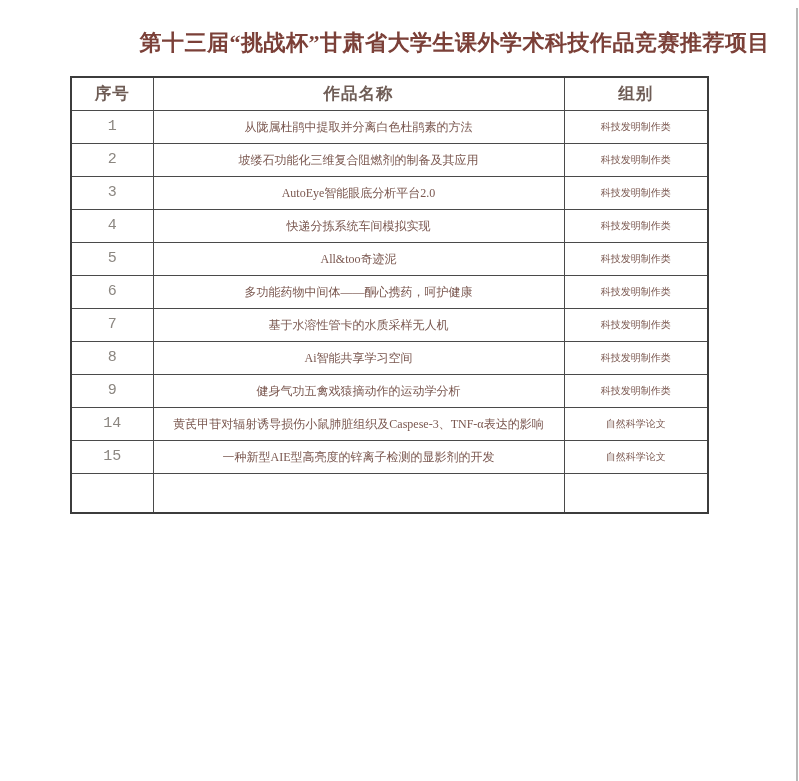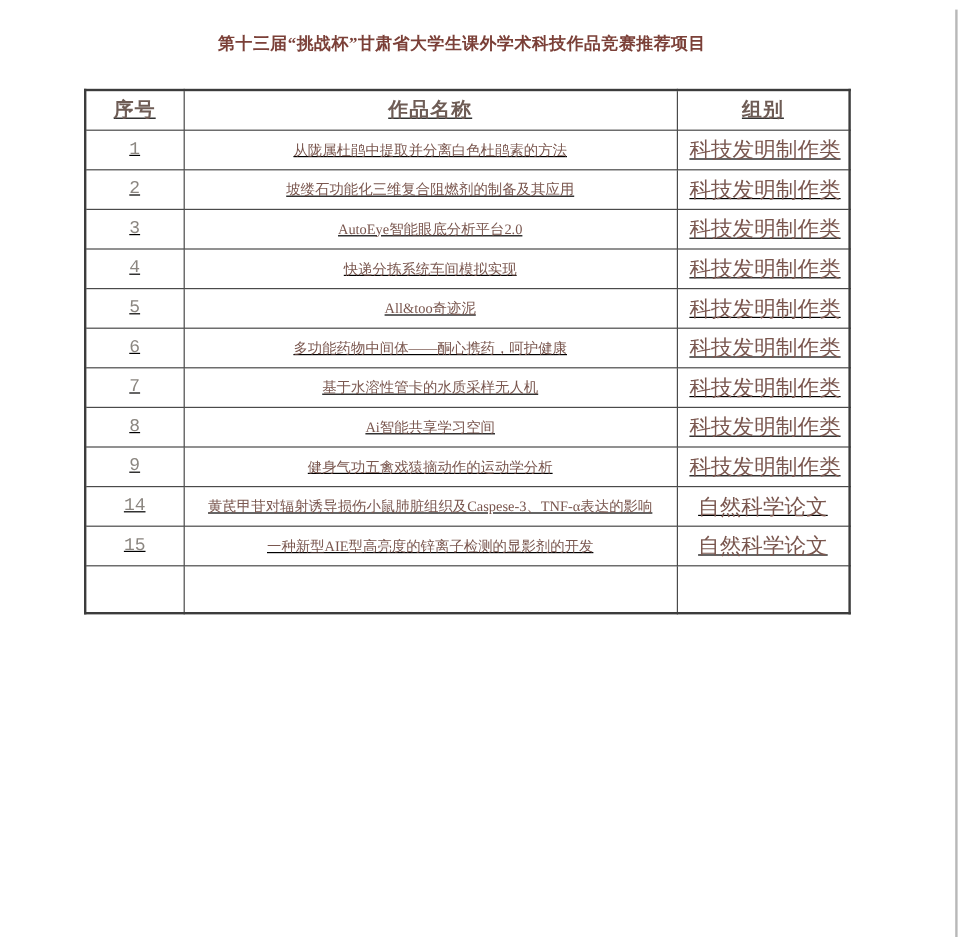--- a/index.html
+++ b/index.html
@@ -20,35 +20,34 @@
     font-family: "Liberation Serif", "DejaVu Serif", serif;
   }
   .page {
     position: relative;
     width: 799px; height: 781px;
     overflow: hidden;
     background: var(--background);
   }
   .doc-title {
     margin-top: 28px;
-    text-align: center;
+    text-align: right;
     width: 770px;
-    font-size: 14px;
+    font-size: 22px;
     font-weight: bold;
     letter-spacing: 0.5px;
     color: var(--title-text);
   }
   table.works-table {
-    margin-top: 28px;
+    margin-top: 18px;
     margin-left: 70px;
     border-collapse: collapse;
     table-layout: fixed;
     width: 637px;
     border: 2.4px solid var(--outer-border);
-    text-decoration: underline;
   }
   table.works-table col.col-index { width: 82px; }
   table.works-table col.col-name  { width: 411px; }
   table.works-table col.col-group { width: 144px; }
   table.works-table th, table.works-table td {
     border: 1.6px solid var(--border);
     text-align: center;
     vertical-align: middle;
     height: 33px;
     line-height: 28px;
@@ -64,21 +63,21 @@
   td.cell-index {
     font-family: "Liberation Mono", "DejaVu Sans Mono", monospace;
     font-size: 15px;
     color: var(--index-text);
   }
   td.cell-name {
     font-size: 12px;
     color: var(--body-text);
   }
   td.cell-group {
-    font-size: 18px;
+    font-size: 10px;
     color: var(--body-text);
     padding: 1px 4px;
     white-space: nowrap;
   }
   tr.partial-row td { height: 40px; }
   .page-edge-line {
     position: absolute;
     top: 8px; bottom: 0;
     left: 796px;
     width: 2px;

